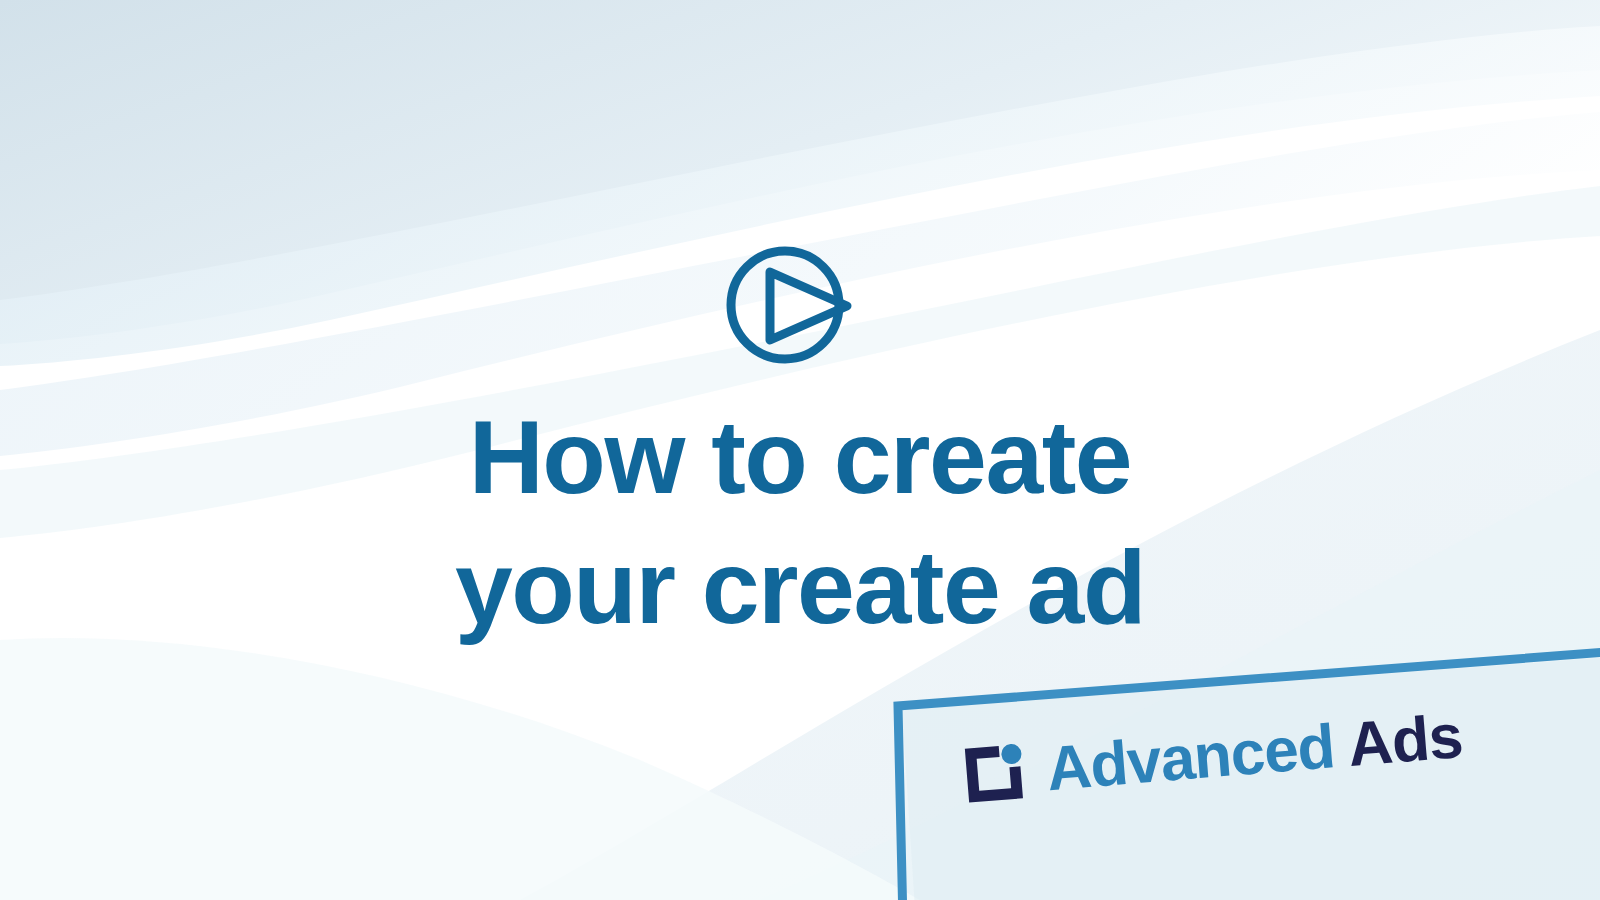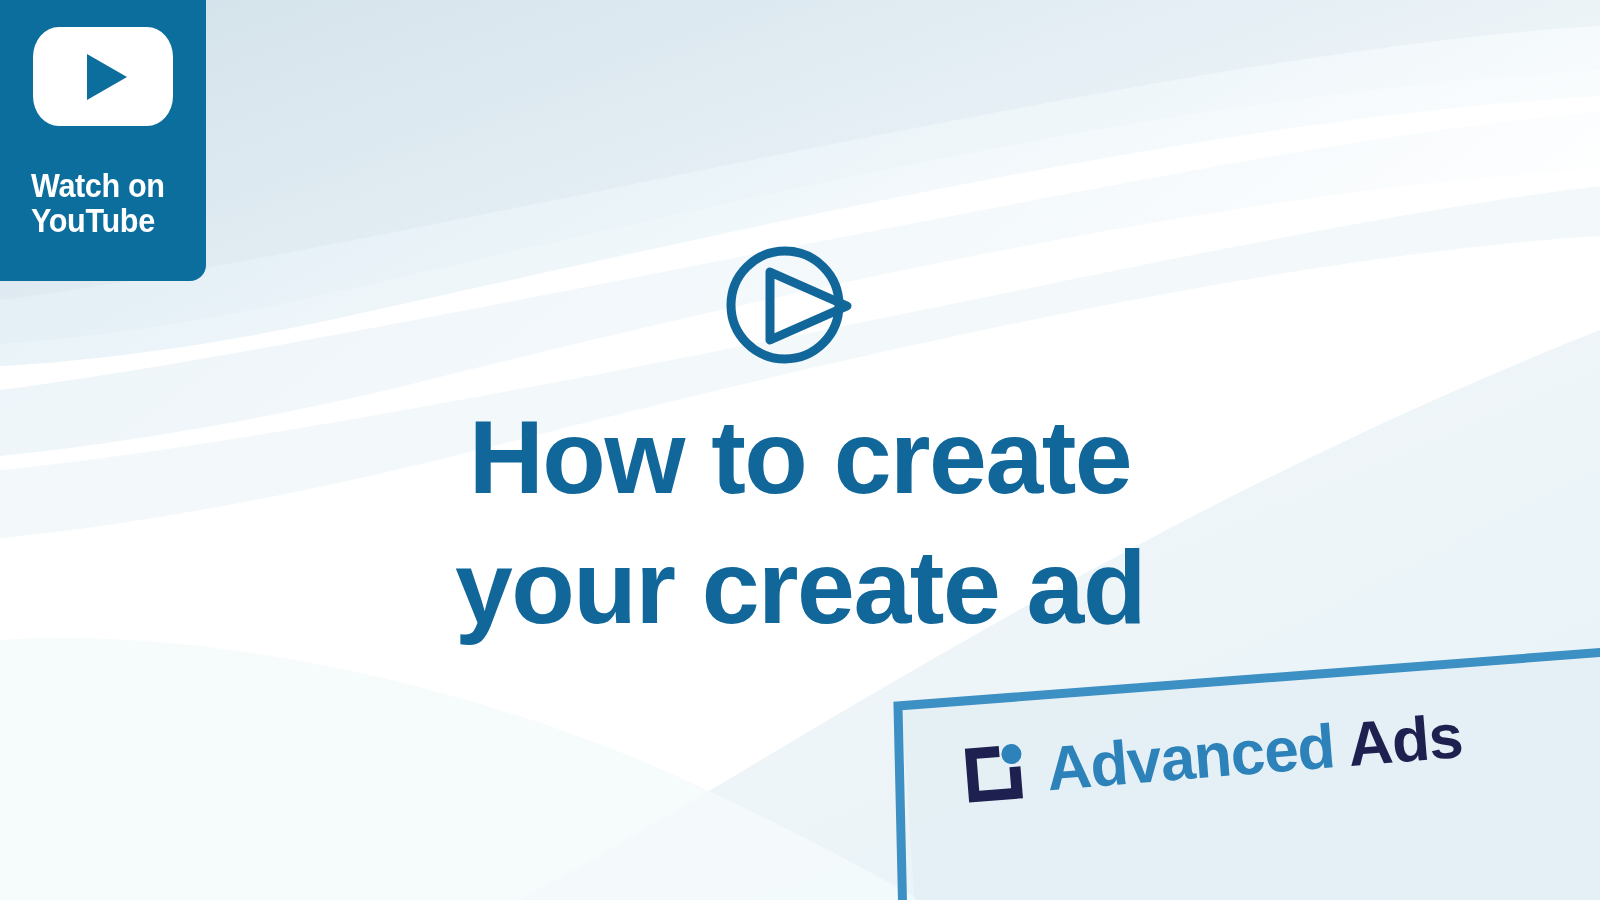--- a/index.html
+++ b/index.html
@@ -191,22 +191,14 @@
   <div id="logo-lockup">
     <svg id="logo-mark" viewBox="0 0 62 62" aria-hidden="true">
       <path d="M4 4 L38 4 L38 15 L15 15 L15 47 L47 47 L47 26 L58 26 L58 58 L4 58 Z" fill="#1e2150"></path>
       <circle cx="50" cy="13" r="10" fill="#2d82b9"></circle>
     </svg>
     <div id="logo-wordmark">
       <span id="logo-word-advanced">Advanced</span><span id="logo-word-ads">Ads</span>
     </div>
   </div>
 
-  <div id="yt-badge">
-    <div id="yt-glyph">
-      <div class="yt-body"></div>
-      <div class="yt-tri"></div>
-    </div>
-    <div id="yt-text">Watch on
-YouTube</div>
-  </div>
 
 </div>
 
 </body></html>

